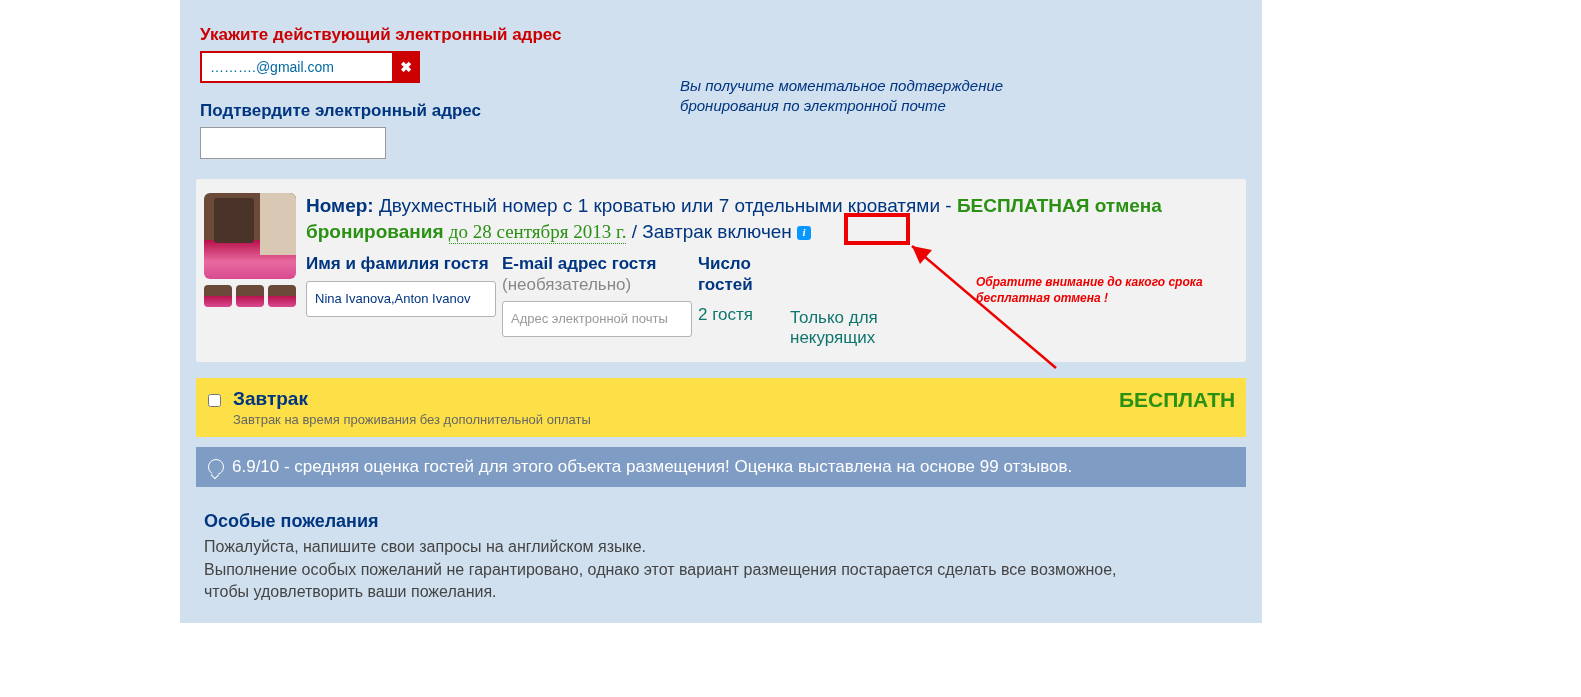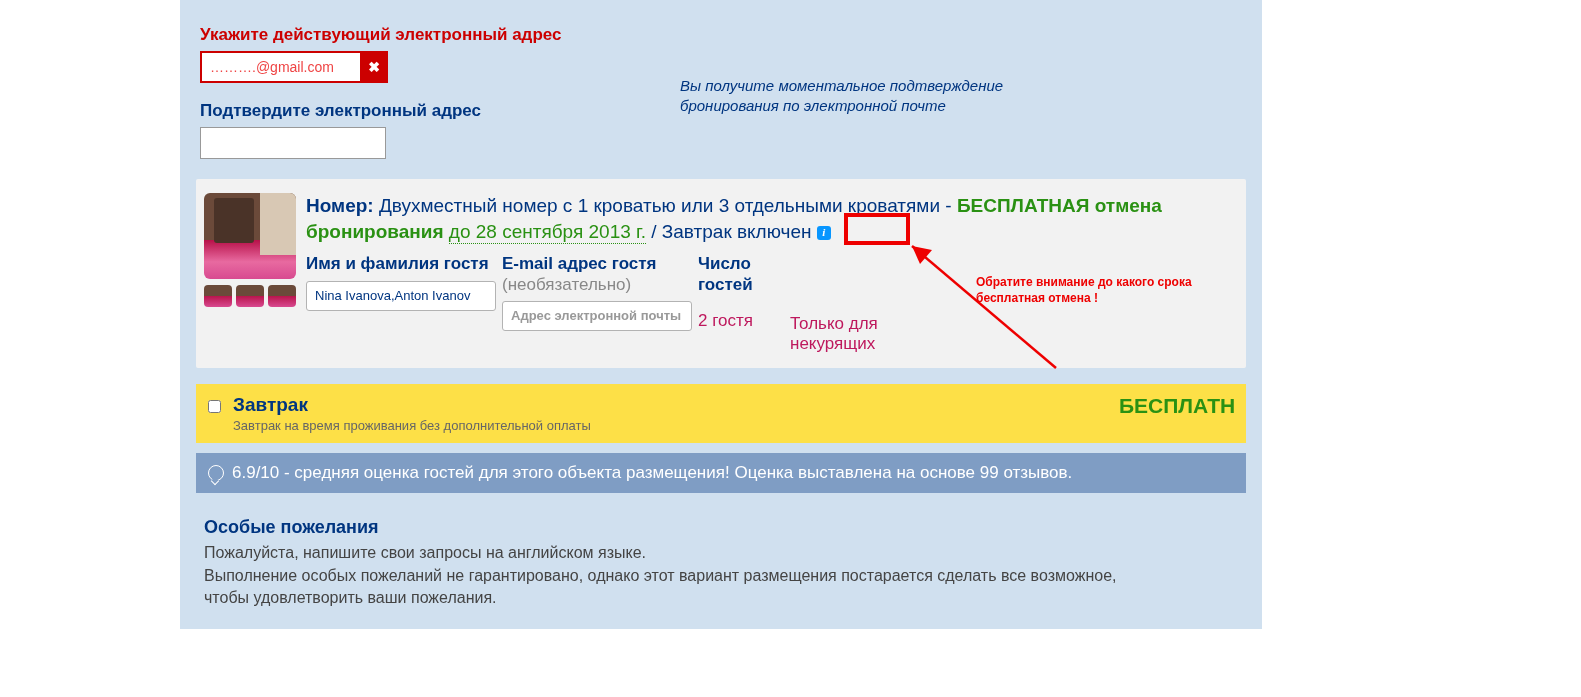--- a/index.html
+++ b/index.html
@@ -2,49 +2,49 @@
 <html><head>
 <meta charset="utf-8">
 <style>
   * { box-sizing: border-box; margin: 0; padding: 0; }
   body { font-family: Arial, Helvetica, sans-serif; font-size: 14px; background: #fff; width: 1581px; }
   .page { margin-left: 180px; width: 1082px; background: #d0e0ef; padding: 0 10px 20px 10px; }
   .sec-email { padding: 25px 10px 10px 10px; position: relative; }
   .red-label { color: #c00; font-weight: bold; font-size: 17px; margin-bottom: 6px; }
   .blue-label { color: #003580; font-weight: bold; font-size: 17px; margin-bottom: 6px; margin-top: 18px; }
   .email-wrap { display: flex; }
-  .email-input { width: 160px; height: 32px; border: 2px solid #c00; border-right: none; background: #fff; padding: 13px 8px; color: #ef4444; font-size: 14px; }
+  .email-input { width: 192px; height: 32px; border: 2px solid #c00; border-right: none; background: #fff; padding: 13px 8px; color: #0369a1; font-size: 14px; }
   .clear-btn { width: 28px; height: 32px; background: #c00; color: #fff; border: 2px solid #c00; cursor: pointer; font-weight: bold; font-size: 14px; display: flex; align-items: center; justify-content: center; }
   .confirm-input { width: 186px; height: 32px; border: 1px solid #999; background: #fff; padding: 0 8px; font-size: 14px; }
   .side-note { position: absolute; left: 490px; top: 76px; width: 330px; color: #003580; font-style: italic; font-size: 15px; line-height: 1.35; }
   .room-box { background: #f2f2f2; margin: 10px 6px 0 6px; padding: 14px 8px 14px 8px; border-radius: 2px; position: relative; }
   .room-top { display: flex; gap: 10px; }
   .photo-col { width: 92px; }
   .room-photo { width: 92px; height: 86px; border-radius: 6px; background: linear-gradient(to bottom, #6b4a3a 0%, #6b4a3a 55%, #b8124a 55%, #e86aa0 80%, #d84a90 100%); position: relative; overflow: hidden; }
   .room-photo::before { content:""; position:absolute; left:10px; top:5px; width:40px; height:45px; background:#4a3328; border-radius:3px; }
   .room-photo::after { content:""; position:absolute; right:0; top:0; width:36px; height:62px; background:#d8c8b4; }
   .thumbs { display: flex; gap: 4px; margin-top: 6px; }
   .thumb { width: 28px; height: 22px; border-radius: 4px; background: linear-gradient(to bottom, #6b4a3a 0%, #6b4a3a 48%, #b8124a 48%, #d84a90 100%); }
   .room-info { flex: 1; }
   .room-title { color: #003580; font-size: 19px; line-height: 1.35; }
   .room-title .lbl { font-weight: bold; }
   .free-cancel { color: #2a9113; font-weight: bold; }
-  .date-green { color: #2a9113; border-bottom: 1px dotted #2a9113; padding-bottom: 1px; }
+  .date-green { color: #2a9113; border-bottom: 1px dotted #2a9113; padding-bottom: 1px; font-family: Liberation Serif, serif; }
   .breakfast-sep { color: #003580; }
   .info-i { display: inline-flex; width: 14px; height: 14px; background: #0896ff; color: #fff; border-radius: 3px; font-style: italic; font-family: Georgia, serif; font-size: 11px; font-weight: bold; align-items: center; justify-content: center; vertical-align: middle; }
   .hl-box { position: absolute; border: 4px solid #e00; left: 648px; top: 34px; width: 66px; height: 32px; pointer-events: none; }
-  .annot { position: absolute; left: 780px; top: 96px; color: #e00; font-size: 12px; font-weight: bold; line-height: 1.3; width: 240px; }
+  .annot { position: absolute; left: 780px; top: 96px; color: #e00; font-size: 12px; font-weight: bold; line-height: 1.3; width: 240px; font-style: italic; }
   .arrow-svg { position: absolute; left: 700px; top: 61px; width: 180px; height: 136px; pointer-events: none; }
   .guest-row { display: flex; margin-top: 10px; }
   .gcol .ghdr { color: #003580; font-weight: bold; font-size: 17px; line-height: 1.2; }
   .gcol .gsub { color: #888; font-size: 17px; }
-  .gcol input { margin-top: 6px; width: 190px; height: 30px; border: 1px solid #b3b3b3; border-radius: 3px; padding: 0 8px; font-size: 13px; color: #003580; }
+  .gcol input { margin-top: 6px; width: 190px; height: 36px; border: 1px solid #b3b3b3; border-radius: 3px; padding: 0 8px; font-size: 13px; color: #003580; }
   .gcol input::placeholder { color: #999; }
-  .gcol-email input { color: #8b5cf6; font-weight: bold; }
-  .gcount-val, .nosmoke { color: #be185d; font-size: 17px; margin-top: 16px; }
+  .gcol-email input { color: #8b5cf6; }
+  .gcount-val, .nosmoke { color: #0f766e; font-size: 17px; margin-top: 10px; }
   .gcol-nosmoke { margin-top: 44px; margin-left: 12px; width: 110px; }
   .bf-row { background: #fde047; margin: 16px 6px 0 6px; padding: 10px 12px 10px 12px; display: flex; align-items: flex-start; }
   .bf-chk { margin-top: 6px; margin-right: 12px; }
   .bf-txt .bf-title { color: #003580; font-weight: bold; font-size: 19px; }
   .bf-txt .bf-desc { color: #666; font-size: 13px; margin-top: 2px; }
   .bf-free { color: #2a9113; font-weight: bold; font-size: 21px; margin-left: auto; overflow: hidden; max-width: 115px; white-space: nowrap; }
   .rating-bar { background: #7f9dc4; color: #fff; margin: 10px 6px 0 6px; padding: 10px 12px; font-size: 17px; display: flex; align-items: center; gap: 8px; }
   .bubble-ic { width: 16px; height: 16px; border: 1.5px solid #fff; border-radius: 50%; position: relative; display: inline-block; }
   .bubble-ic::after { content:""; position:absolute; bottom:-4px; left:3px; width:5px; height:5px; border-left:1.5px solid #fff; border-bottom:1.5px solid #fff; transform: rotate(-45deg); background:#7f9dc4; }
   .wishes { margin: 24px 14px 0 14px; }
@@ -81,21 +81,21 @@
       <div class="photo-col">
         <div class="room-photo"></div>
         <div class="thumbs">
           <div class="thumb"></div>
           <div class="thumb"></div>
           <div class="thumb"></div>
         </div>
       </div>
       <div class="room-info">
         <div class="room-title">
-          <span class="lbl">Номер:</span><span> Двухместный номер с 1 кроватью или 3 отдельными кроватями - </span><span class="free-cancel">БЕСПЛАТНАЯ отмена бронирования</span>
+          <span class="lbl">Номер:</span><span> Двухместный номер с 1 кроватью или 7 отдельными кроватями - </span><span class="free-cancel">БЕСПЛАТНАЯ отмена бронирования</span>
           <span class="date-green">до 28 сентября 2013 г.</span><span class="breakfast-sep"> / Завтрак включен </span><span class="info-i">i</span>
         </div>
 
         <div class="guest-row">
           <div class="gcol" style="width:196px;">
             <div class="ghdr">Имя и фамилия гостя</div>
             <input type="text" value="Nina Ivanova,Anton Ivanov" style="">
           </div>
           <div class="gcol gcol-email" style="width:196px;">
             <div class="ghdr">E-mail адрес гостя</div>

